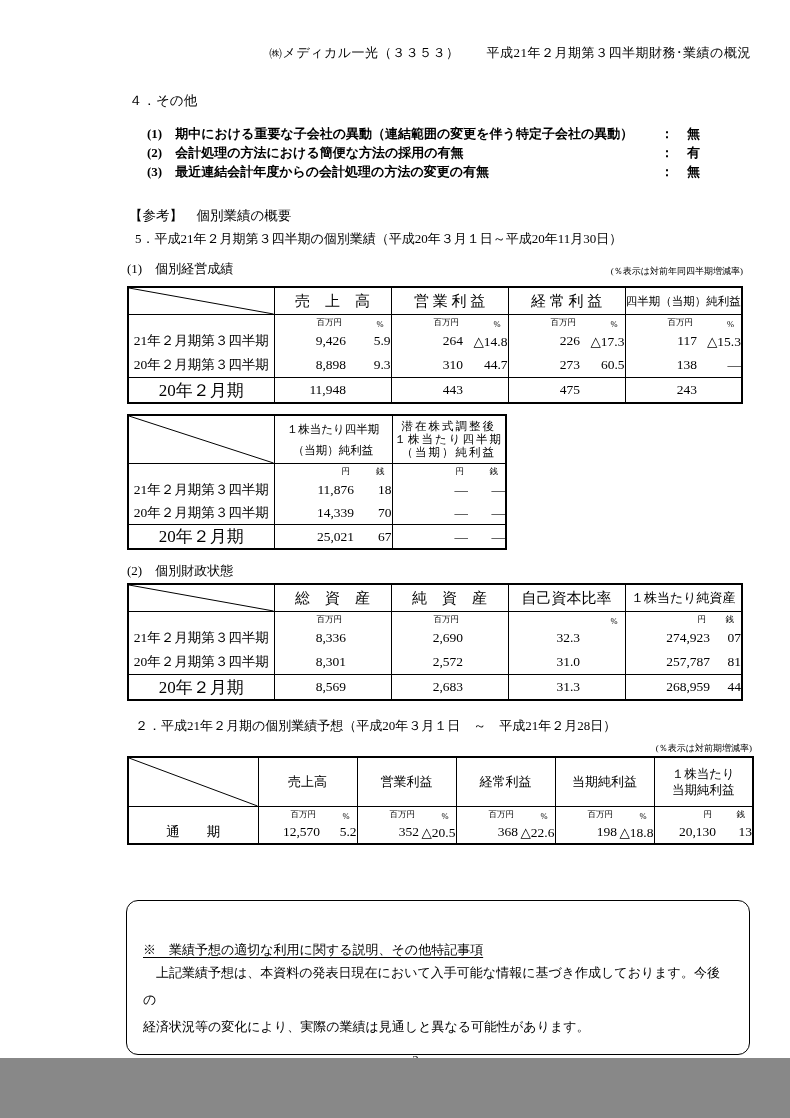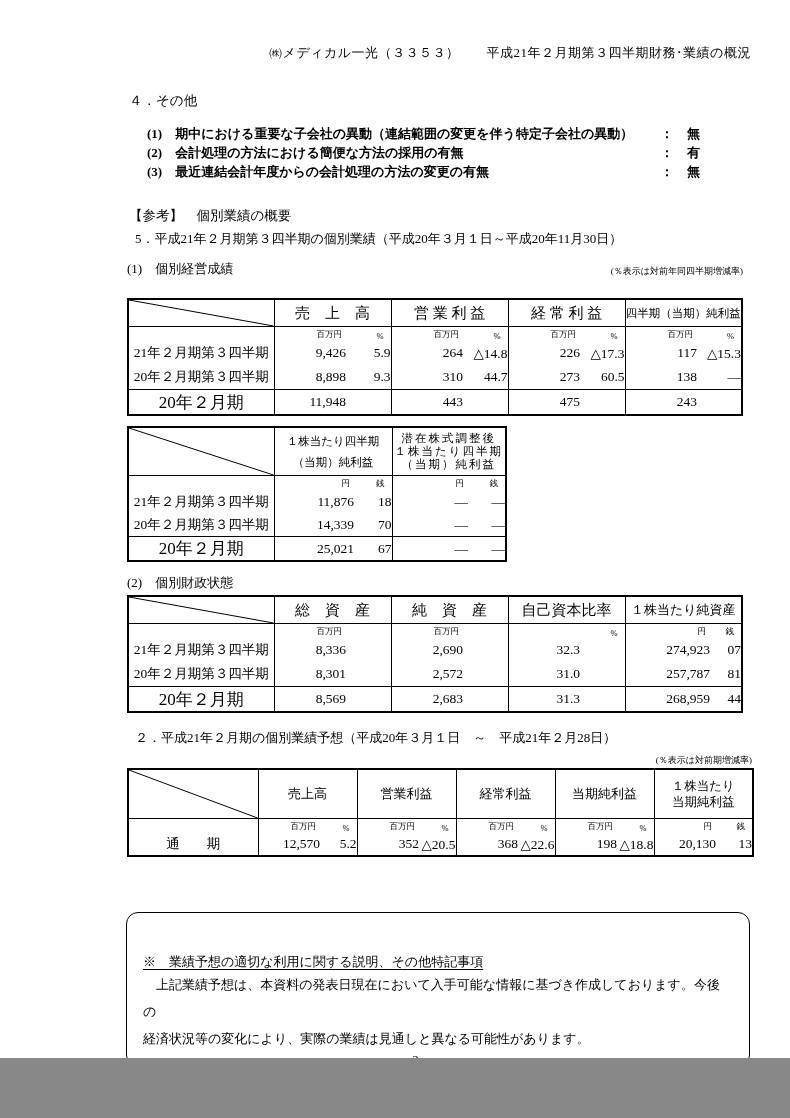--- a/index.html
+++ b/index.html
@@ -19,21 +19,21 @@
   .ref-heading { margin:26px 4px 0 88px; font-size:13.5px; }
   .s1-title { margin:5px 0 0 94px; }
   .tbl-label-row { margin:12px 0 0 86px; width:616px; display:flex; align-items:flex-end; justify-content:space-between; }
   .tbl-label { font-size:13px; }
   .small-note { font-size:9px; }
   .s2-title { margin:16px 0 0 94px; }
   .t4-note-row { margin:4px 0 0 86px; width:625px; text-align:right; }
 
   table.fin { border-collapse:collapse; table-layout:fixed; border:2px solid #000; margin-left:86px; }
   table.fin td, table.fin th { padding:0; font-weight:normal; overflow:hidden; white-space:nowrap; }
-  .t1 { margin-top:20px; }
+  .t1 { margin-top:8px; }
   .t2 { margin-top:10px; }
   .t3 { margin-top:3px; }
   .t4 { margin-top:1px; }
   .g { border-left:1px solid #000; }
   tr.head th { border-bottom:1px solid #000; text-align:center; vertical-align:middle; }
   tr.total td { border-top:1px solid #000; }
   .diag { position:relative; }
   .diag svg { position:absolute; left:0; top:0; width:100%; height:100%; display:block; }
   .hdr-big { font-size:15px; }
   .hdr-mid { font-size:13px; }

